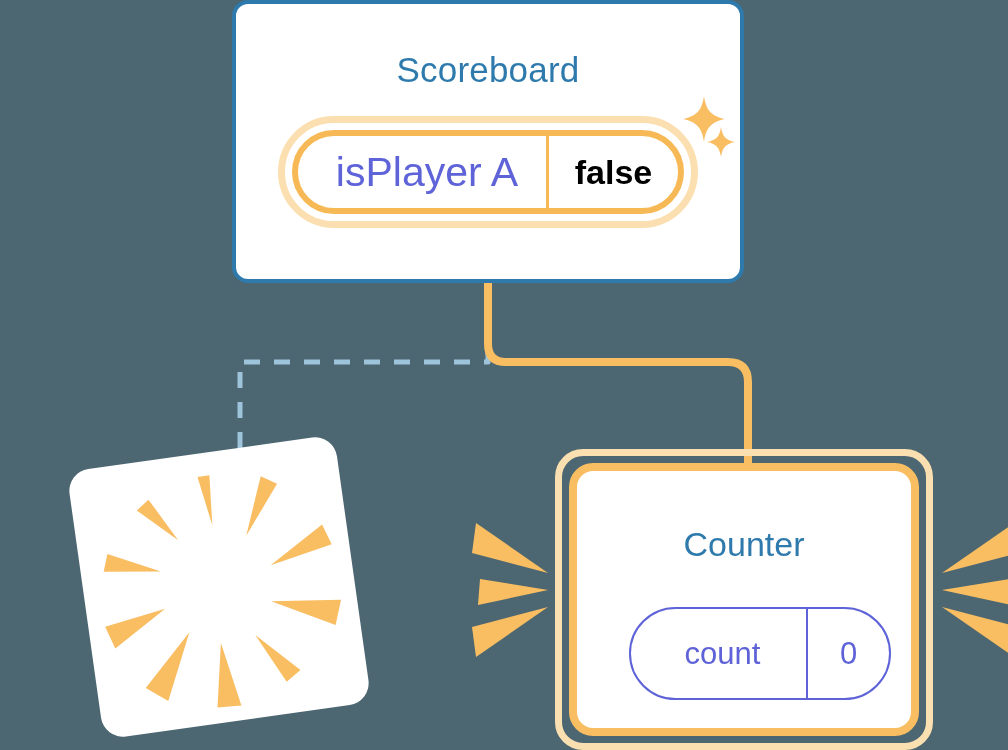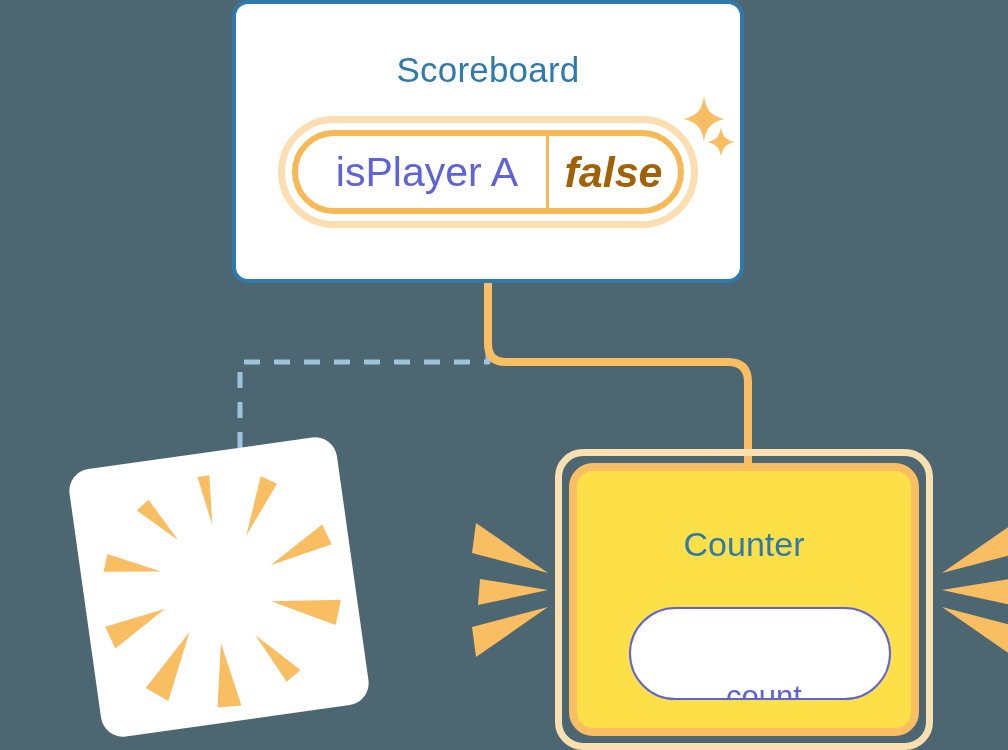--- a/index.html
+++ b/index.html
@@ -91,24 +91,23 @@
   #scoreboard-pill-divider {
     flex: 0 0 3px;
     background: #f7b955;
     margin: 0;
   }
   #scoreboard-pill-value {
     flex: 1 1 auto;
     display: flex;
     align-items: center;
     justify-content: center;
-    color: #a16207;
-    font-size: 43px;
+    color: #000000;
+    font-size: 34px;
     font-weight: 700;
-    font-style: italic;
   }
 
   
   .sparkle {
     position: absolute;
     z-index: 40;
   }
   #sparkle-large { left: 683px; top: 96px; }
   #sparkle-small { left: 707px; top: 127px; }
 
@@ -155,21 +154,21 @@
     border-radius: 28px;
     z-index: 30;
   }
   #counter-card {
     position: absolute;
     left: 7px;
     top: 7px;
     right: 7px;
     bottom: 7px;
     box-sizing: border-box;
-    background: #fde047;
+    background: #ffffff;
     border: 8px solid #f9bd62;
     border-radius: 24px;
   }
   #counter-title {
     position: absolute;
     top: 56px;
     left: 0;
     width: 100%;
     text-align: center;
     color: #2e7aad;
@@ -183,21 +182,20 @@
     top: 136px;
     width: 262px;
     height: 93px;
     box-sizing: border-box;
     border: 2px solid #5f63d8;
     border-radius: 47px;
     background: #ffffff;
     display: flex;
     align-items: stretch;
     overflow: hidden;
-    flex-direction: column;
   }
   #counter-pill-key {
     flex: 0 0 175px;
     display: flex;
     align-items: center;
     justify-content: center;
     color: #5f63d8;
     font-size: 31px;
     font-weight: 400;
     padding-left: 8px;

